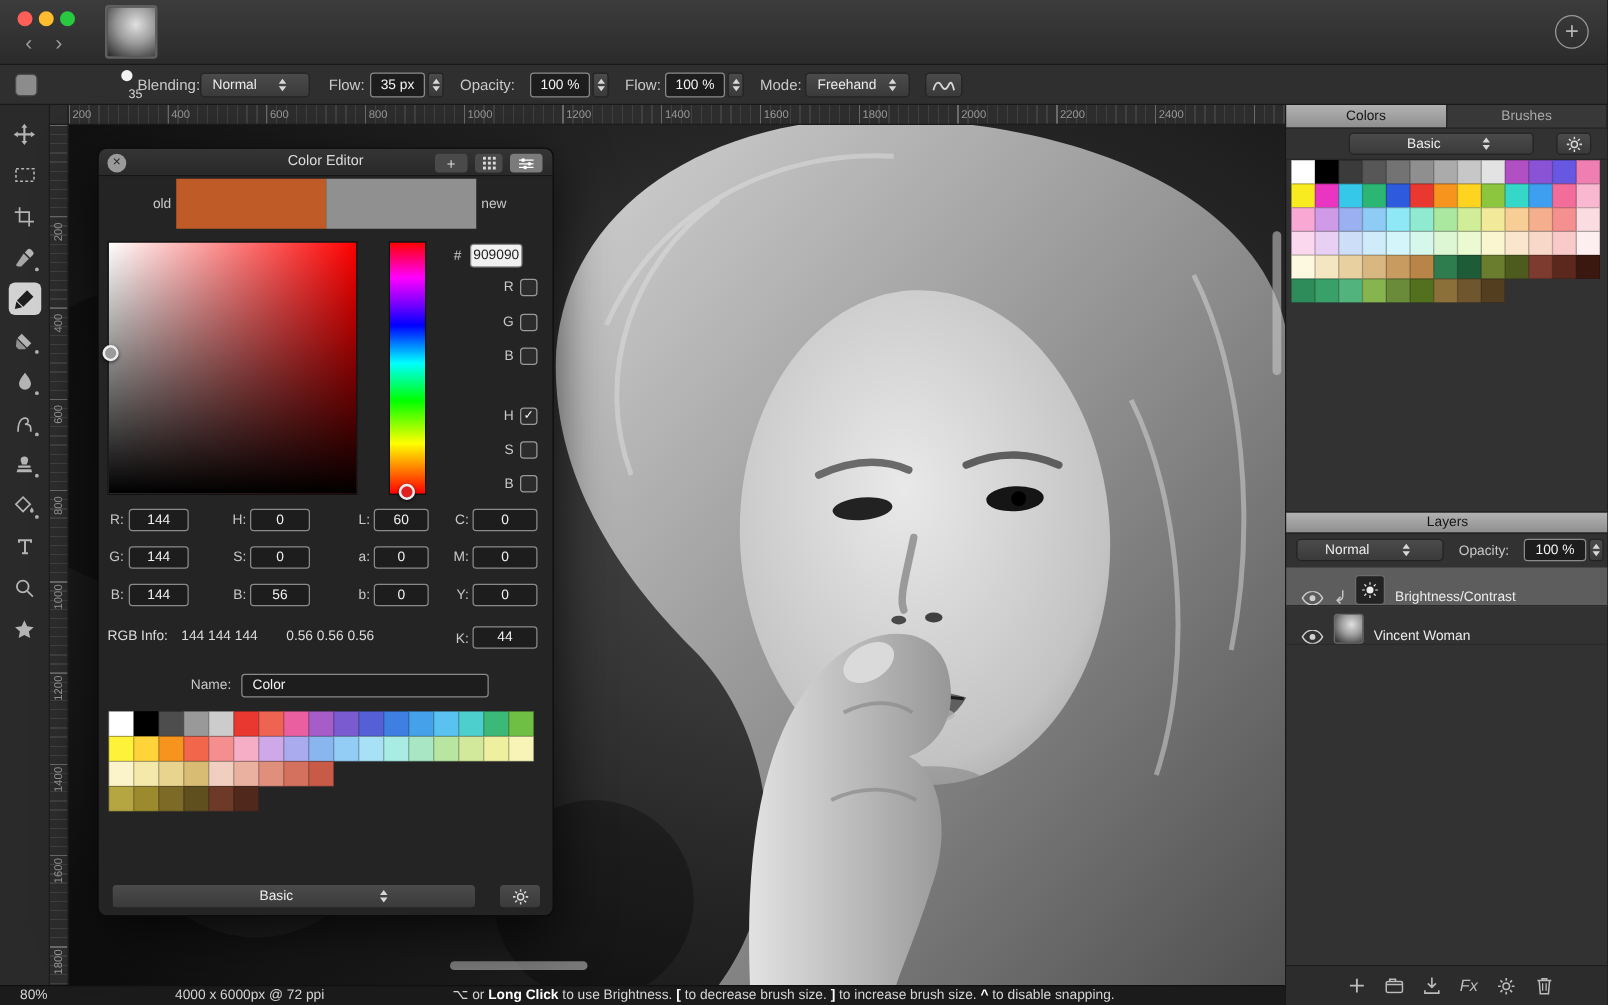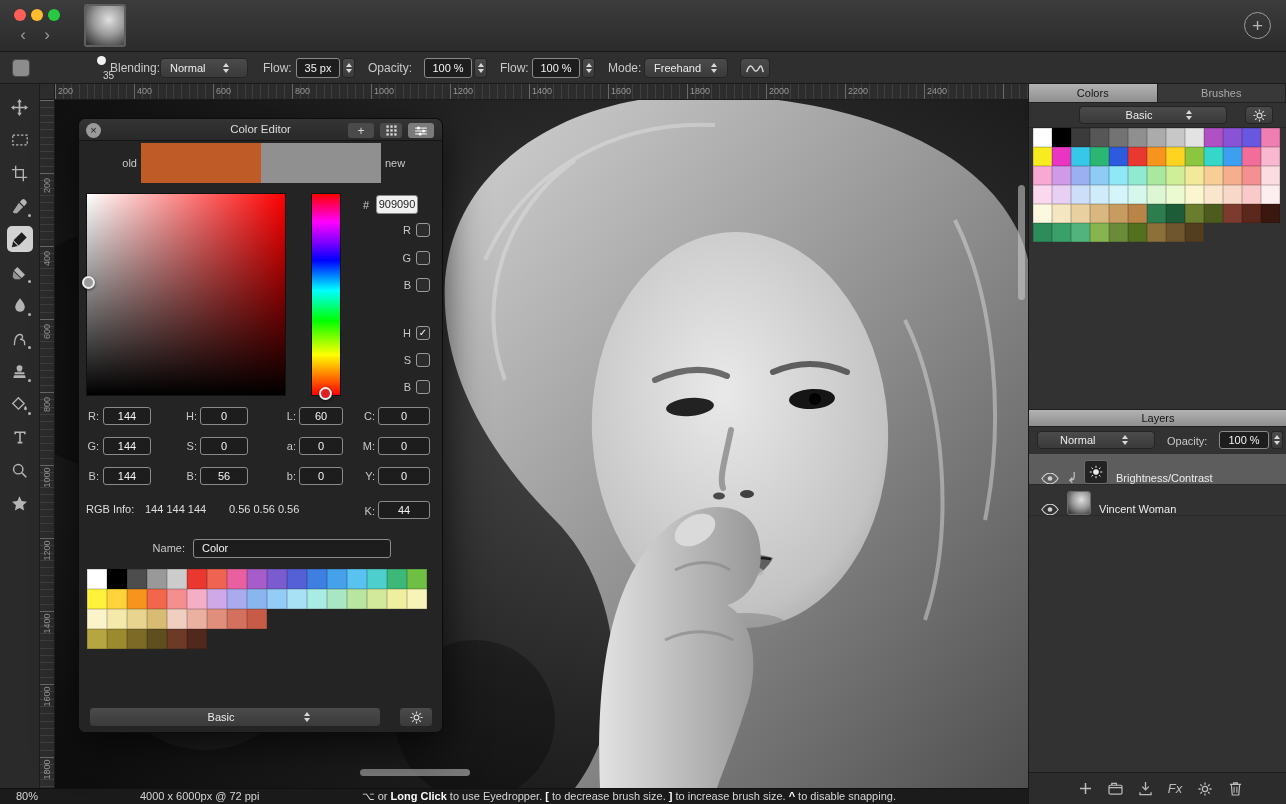--- a/index.html
+++ b/index.html
@@ -684,16 +684,16 @@
       <div class="fld" style="left: 121px; top: 348px; width: 48px;">56</div>
       <span class="fld-label" style="left: 196px; top: 351px; width: 21px;">b:</span>
       <div class="fld" style="left: 220px; top: 348px; width: 44px;">0</div>
       <span class="fld-label" style="left: 274px; top: 351px; width: 22px;">Y:</span>
       <div class="fld" style="left: 299px; top: 348px; width: 52px;">0</div>
     </div>
 
   <div class="statusbar">
     <span class="sb-zoom">80%</span>
     <span class="sb-doc">4000 x 6000px @ 72 ppi</span>
-    <span class="sb-hints"><span class="hn">⌥ or </span><span class="hb">Long Click</span><span class="hn"> to use Eyedropper.  </span><span class="hb">[</span><span class="hn"> to decrease brush size.  </span><span class="hb">]</span><span class="hn"> to increase brush size.  </span><span class="hb">^</span><span class="hn"> to disable snapping.</span></span>
+    <span class="sb-hints"><span class="hn">⌥ or </span><span class="hb">Long Click</span><span class="hn"> to use Brightness.  </span><span class="hb">[</span><span class="hn"> to decrease brush size.  </span><span class="hb">]</span><span class="hn"> to increase brush size.  </span><span class="hb">^</span><span class="hn"> to disable snapping.</span></span>
   </div>
 
 </div>
 
 </body></html>

